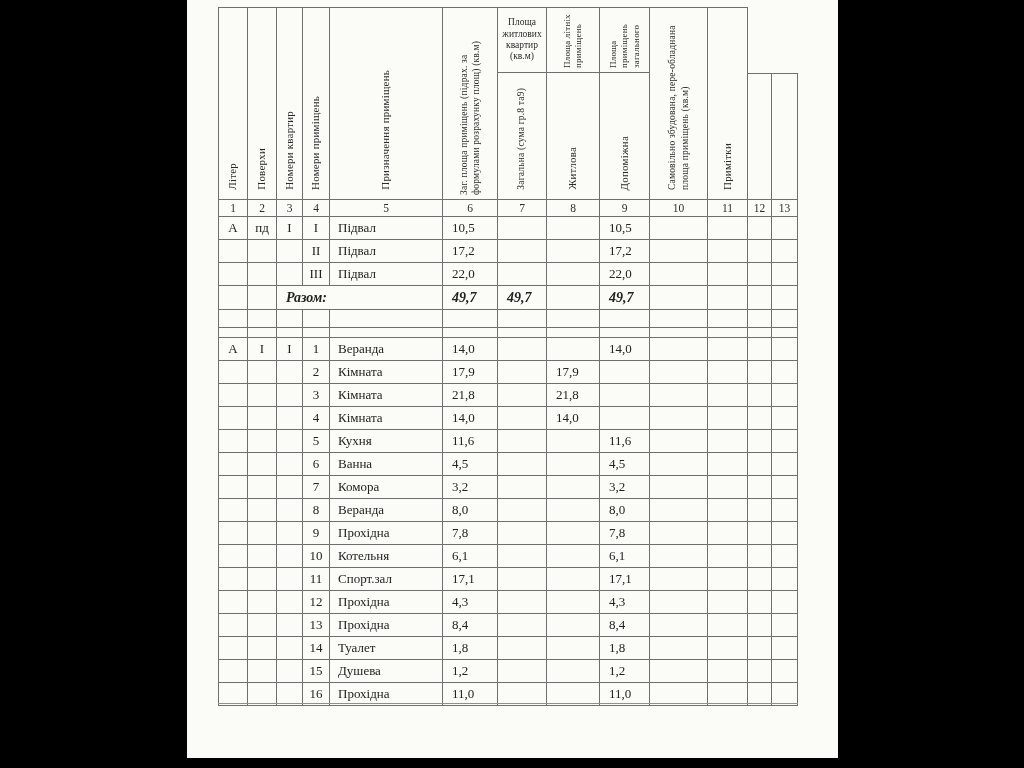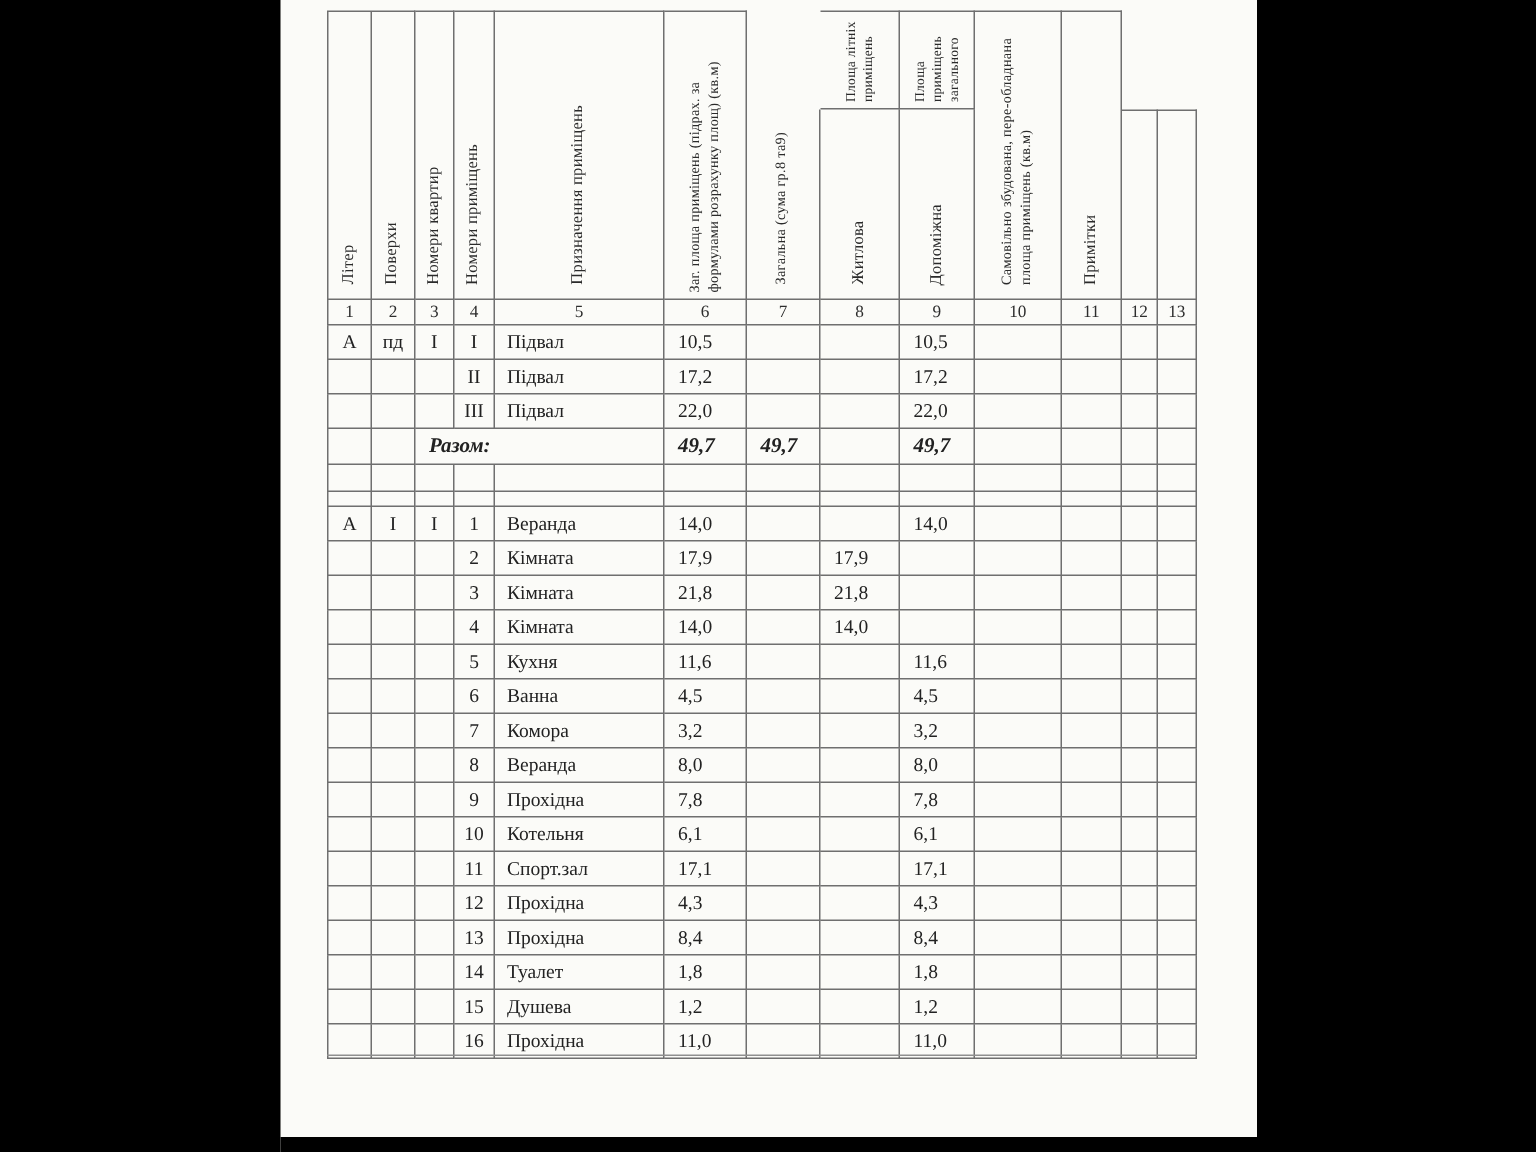--- a/index.html
+++ b/index.html
@@ -70,20 +70,23 @@
       <div class="c bt vh" style="grid-column:4;grid-row:1 / span 2">
           <span class="rot">Номери приміщень</span>
         </div>
       <div class="c bt vh" style="grid-column:5;grid-row:1 / span 2">
           <span class="rot">Призначення приміщень</span>
         </div>
       <div class="c bt vh h6" style="grid-column:6;grid-row:1 / span 2">
           <span class="rot">Заг. площа приміщень (підрах. за формулами розрахунку площ)  (кв.м)</span>
         </div>
 
+      <div class="c bt grpH" style="grid-column:7;grid-row:1">
+          <span>Площа житлових квартир (кв.м)</span>
+        </div>
       <div class="c vh sub7" style="grid-column:7;grid-row:2">
           <span class="rot">Загальна (сума гр.8 та9)</span>
         </div>
 
       <div class="c bt grpV" style="grid-column:8;grid-row:1">
           <span class="rot">Площа літніх приміщень</span>
         </div>
       <div class="c vh" style="grid-column:8;grid-row:2">
           <span class="rot">Житлова</span>
         </div>

